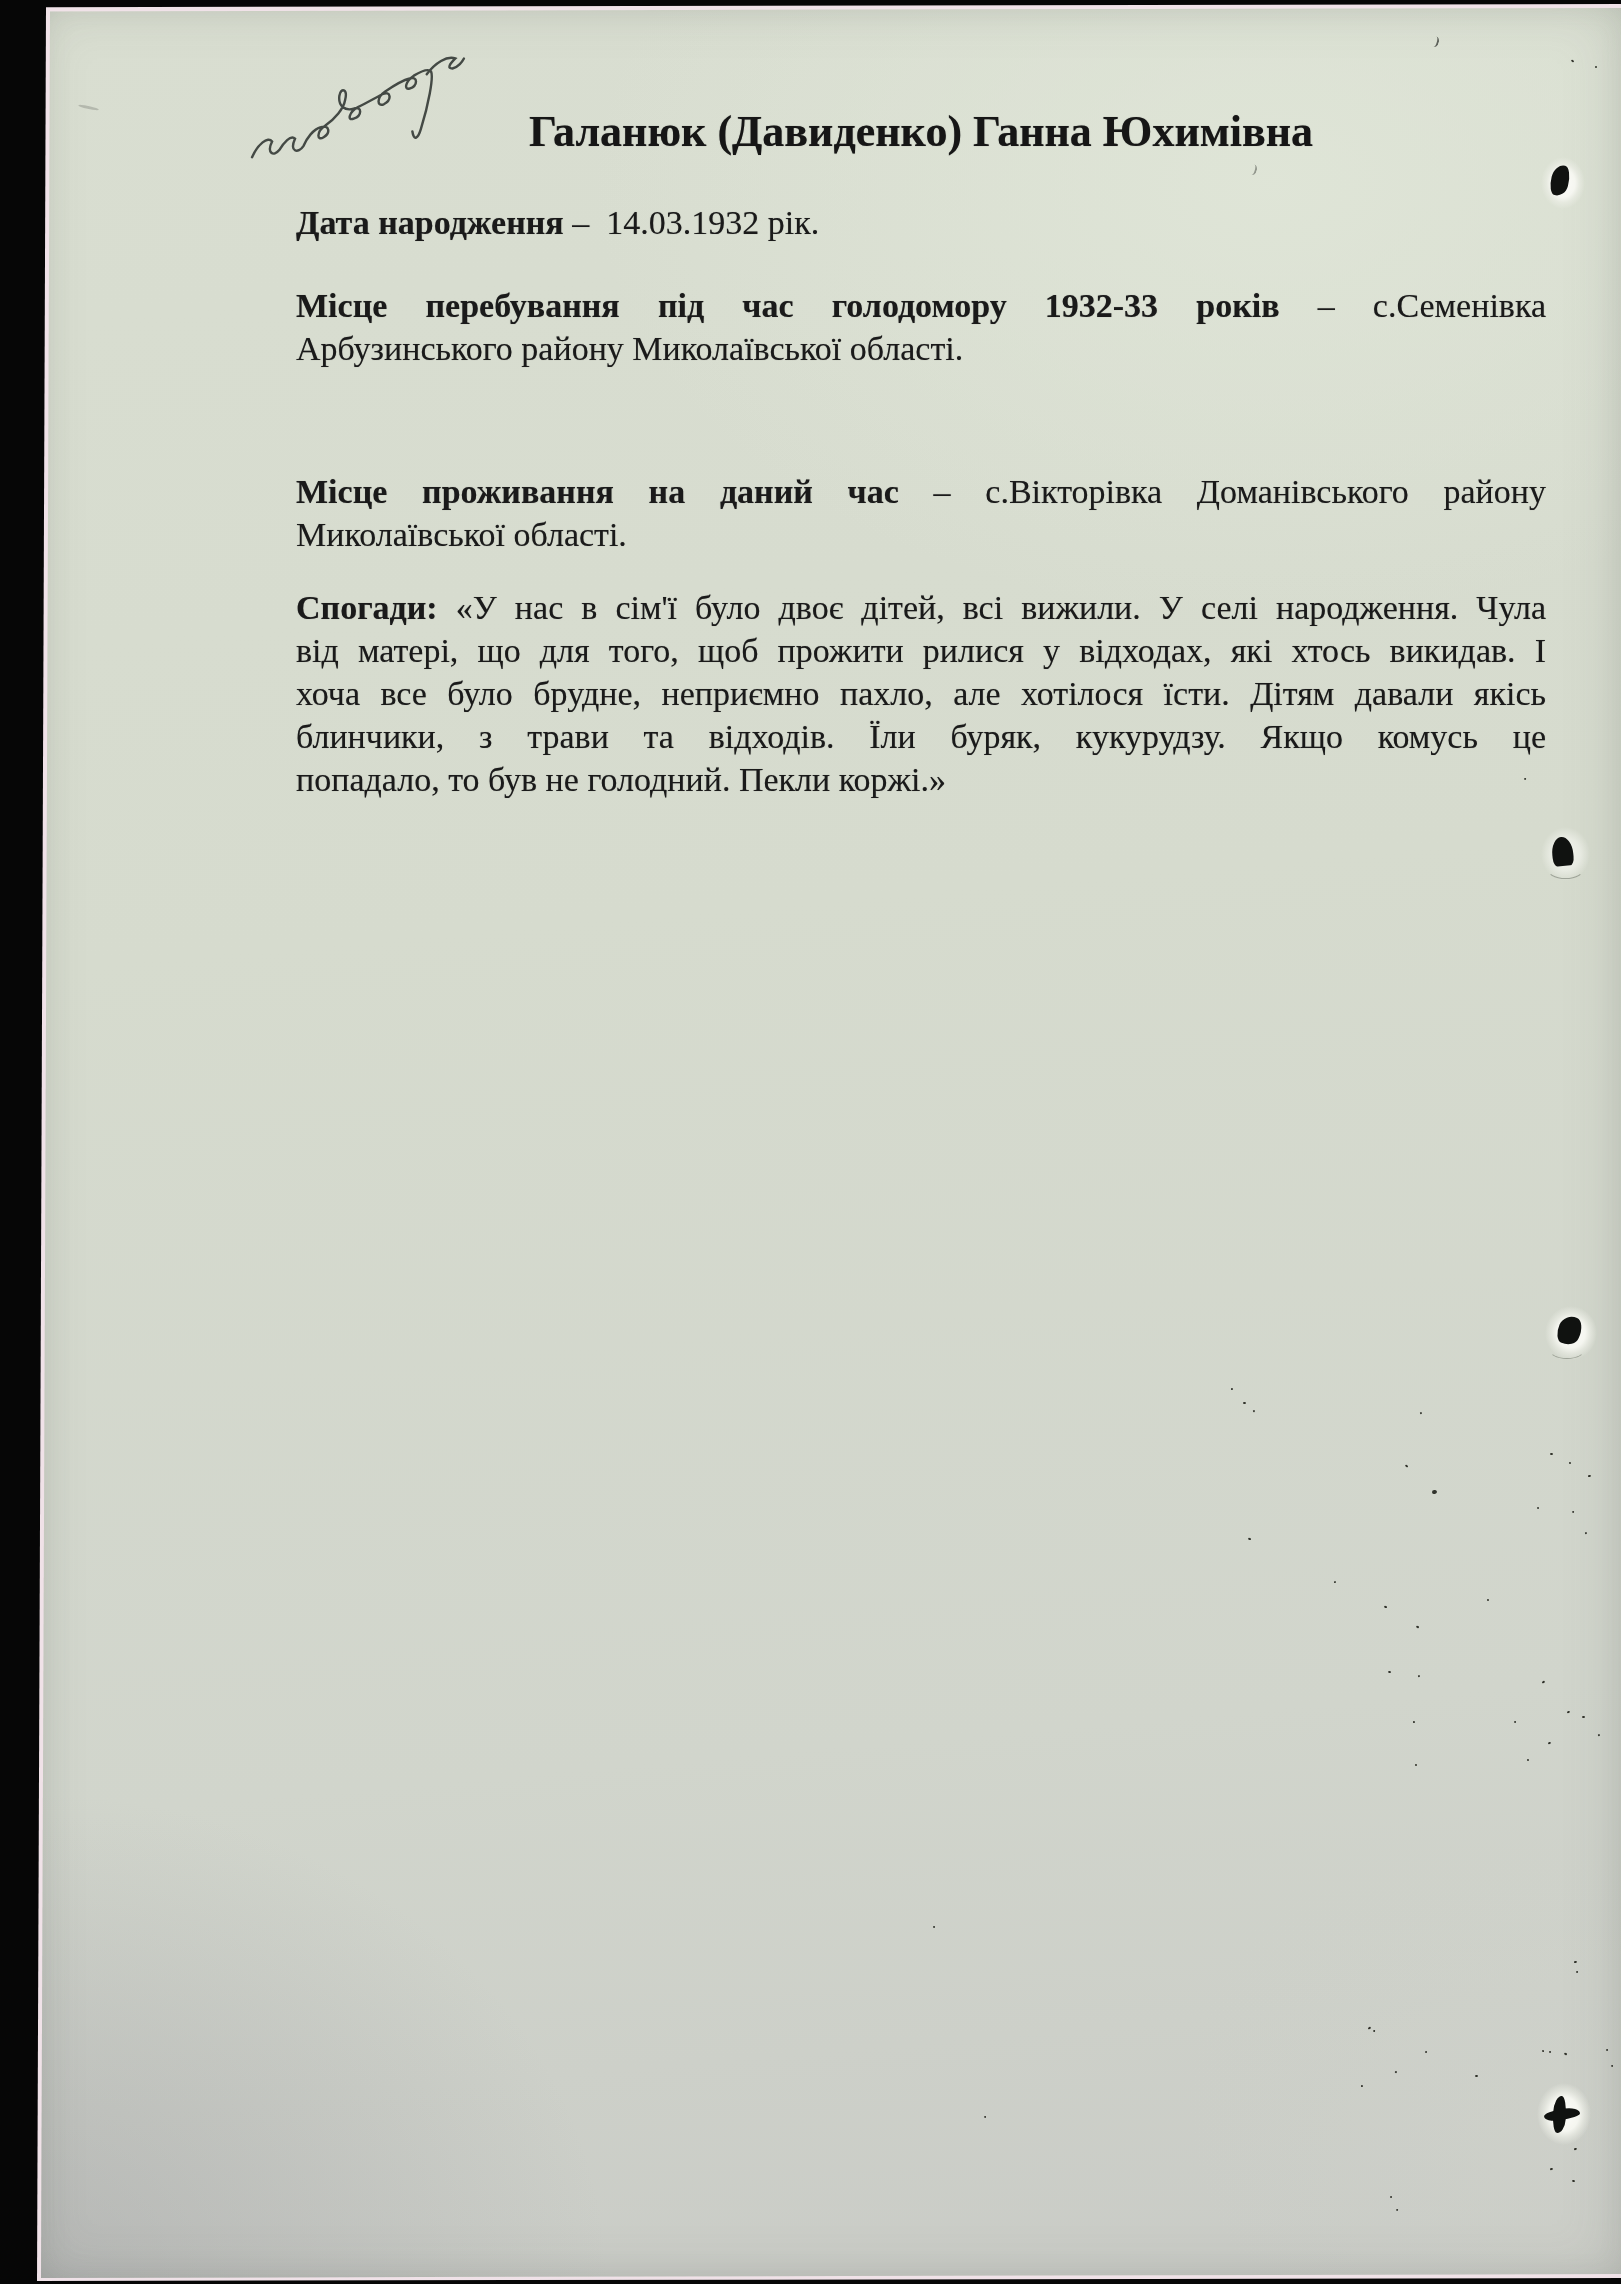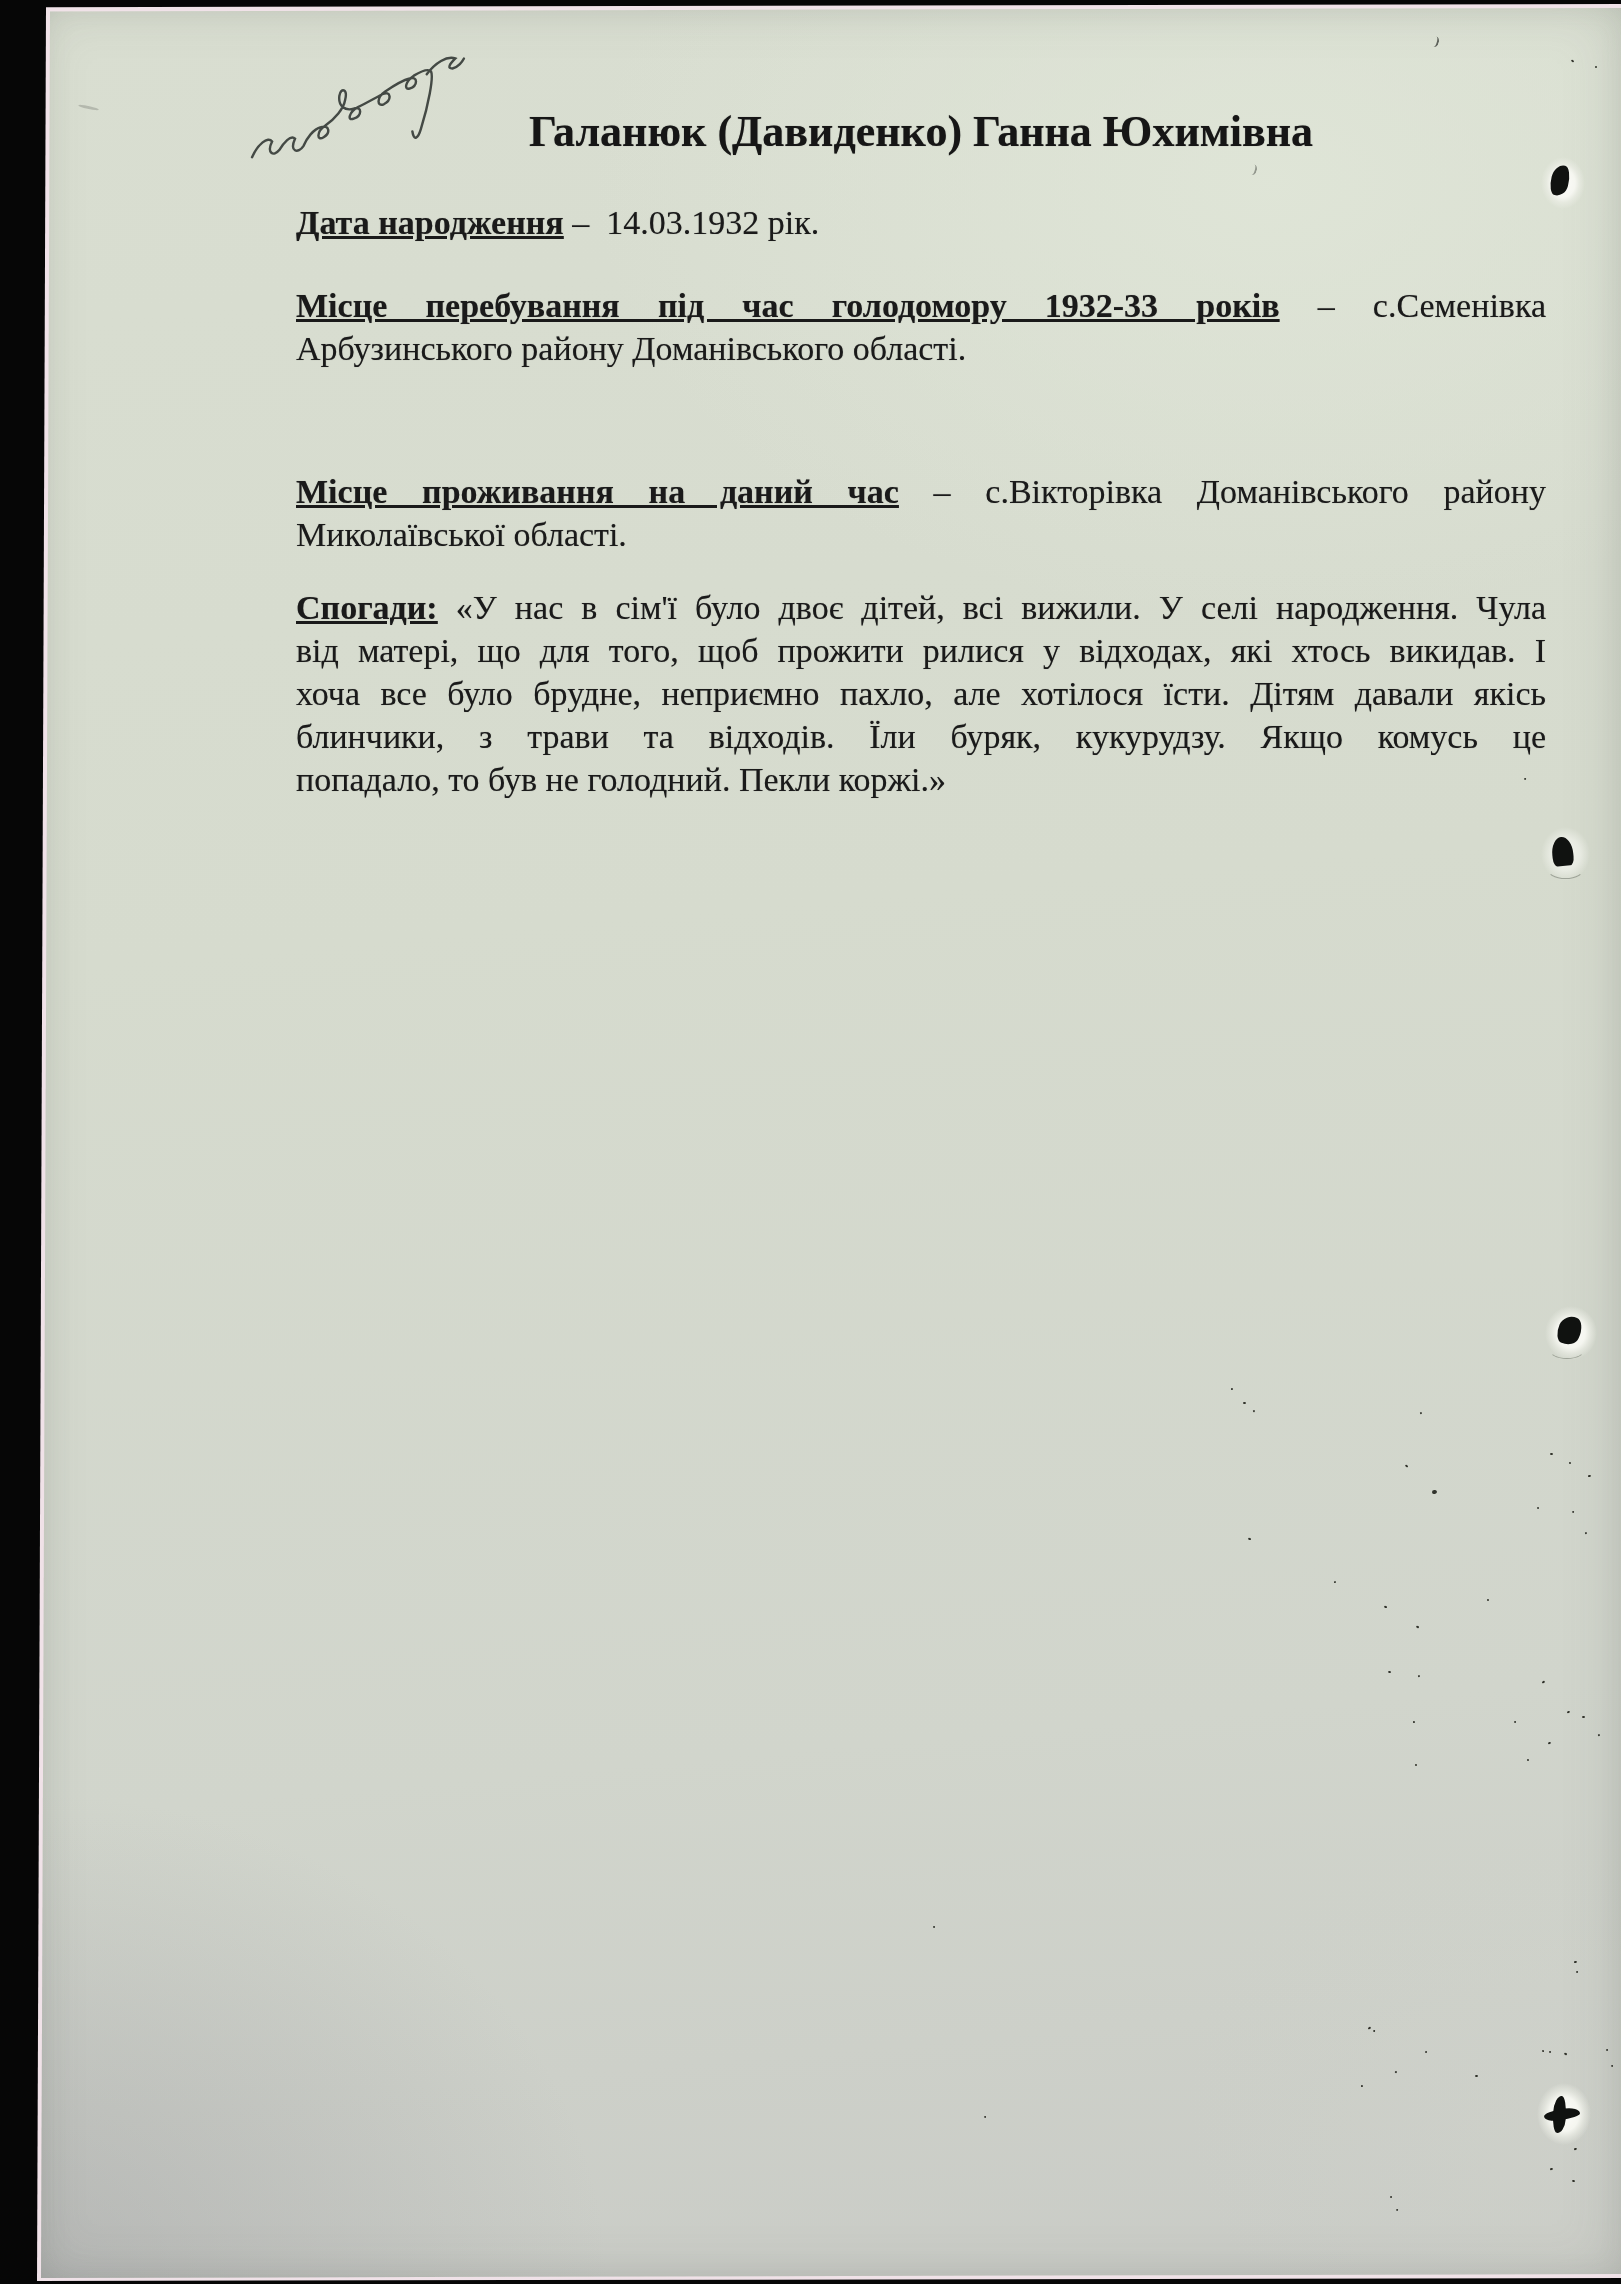--- a/index.html
+++ b/index.html
@@ -15,21 +15,21 @@
            radial-gradient(731px 568px at 100% 92%, rgba(208,211,203,0.5), rgba(208,211,203,0) 60%),
            linear-gradient(175deg,#d9ded1 0%,#d6dbce 40%,#d1d5cc 75%,#c9cbc6 100%);
          box-shadow:inset 0 0 57px rgba(90,95,90,0.22), inset 11.4px 0 32px rgba(95,100,95,0.15);}
   .title{position:absolute;left:268px;width:1250px;top:107px;margin:0;
          font-size:44px;line-height:50px;font-weight:bold;text-align:center;
          color:#161616;text-shadow:0 0 0.8px rgba(25,25,25,.55);}
   .para{position:absolute;left:268px;width:1250px;font-size:34px;line-height:43px;
          color:#1a1a1a;text-shadow:0 0 0.8px rgba(30,30,30,.45);}
   .tline{text-align:justify;text-align-last:justify;}
   .tline.last{text-align-last:left;}
-  .b{font-weight:bold;text-decoration:underline;}
+  .b{font-weight:bold;}
   .note-svg{position:absolute;left:208px;top:37px;}
   .hole{position:absolute;border-radius:50%;
         background:radial-gradient(closest-side,#fdfdfa 0%,#f5f6f0 55%,rgba(236,238,230,0.65) 75%,rgba(218,222,212,0) 100%);}
   .hole.subtle{background:radial-gradient(closest-side,#f4f5ef 0%,rgba(240,242,235,0.7) 60%,rgba(218,222,212,0) 100%);}
   .tear{position:absolute;display:block;background:#101210;
         border-radius:58% 42% 60% 40%/45% 60% 38% 55%;}
   .crescent{position:absolute;display:block;border:1.6px solid transparent;
         border-bottom-color:rgba(112,117,106,0.55);border-radius:50%;}
   .speck{position:absolute;background:#15160f;border-radius:50%;opacity:.85;}
   .comma{position:absolute;width:5.7px;height:10.6px;border-right:2.4px solid rgba(42,44,40,.7);
@@ -65,21 +65,21 @@
       </svg>
 
       <h1 class="title">Галанюк (Давиденко) Ганна Юхимівна</h1>
 
       <div class="para" style="top:201px">
         <div class="tline last"><span class="b">Дата народження</span><span> –&nbsp; 14.03.1932 рік.</span></div>
       </div>
 
       <div class="para" style="top:284px">
         <div class="tline"><span class="b">Місце перебування під час голодомору 1932-33 років</span><span> – с.Семенівка</span></div>
-        <div class="tline last"><span>Арбузинського району Доманівського області.</span></div>
+        <div class="tline last"><span>Арбузинського району Миколаївської області.</span></div>
       </div>
 
       <div class="para" style="top:470px">
         <div class="tline"><span class="b">Місце проживання на даний час</span><span> – с.Вікторівка Доманівського району</span></div>
         <div class="tline last"><span>Миколаївської області.</span></div>
       </div>
 
       <div class="para" style="top:586px">
         <div class="tline"><span class="b">Спогади:</span><span> «У нас в сім'ї було двоє дітей, всі вижили. У селі народження. Чула</span></div>
         <div class="tline"><span>від матері, що для того, щоб прожити рилися у відходах, які хтось викидав. І</span></div>

